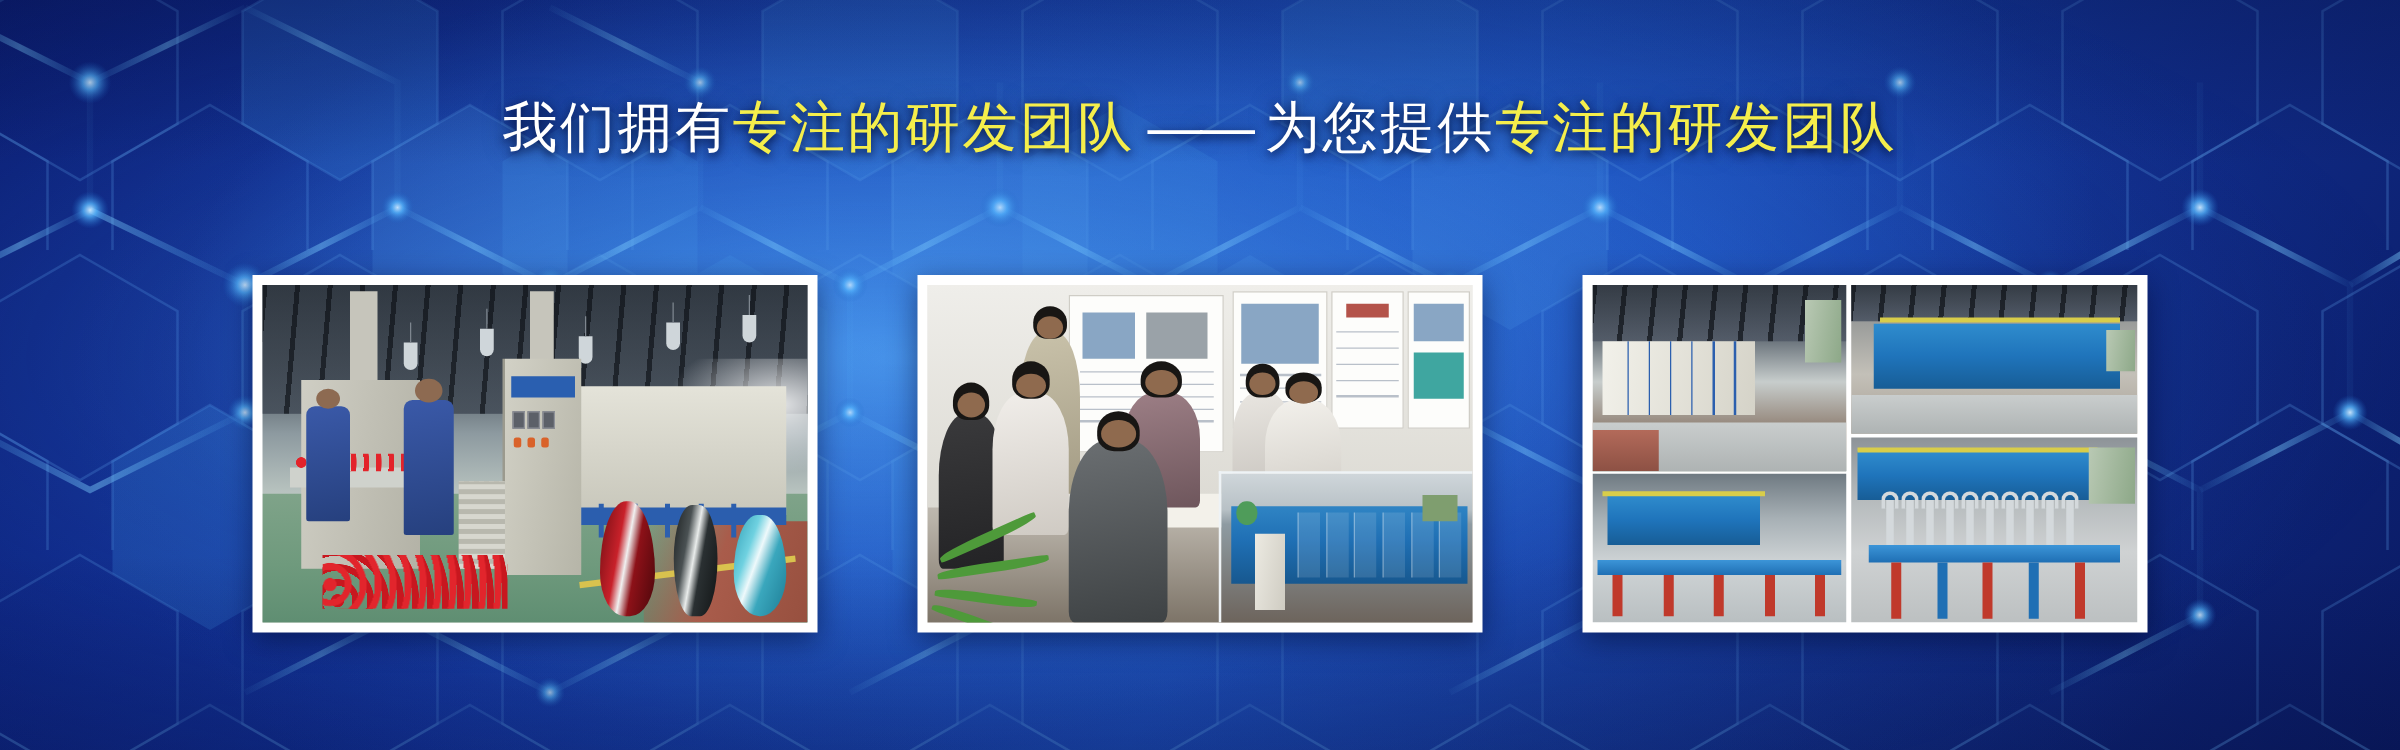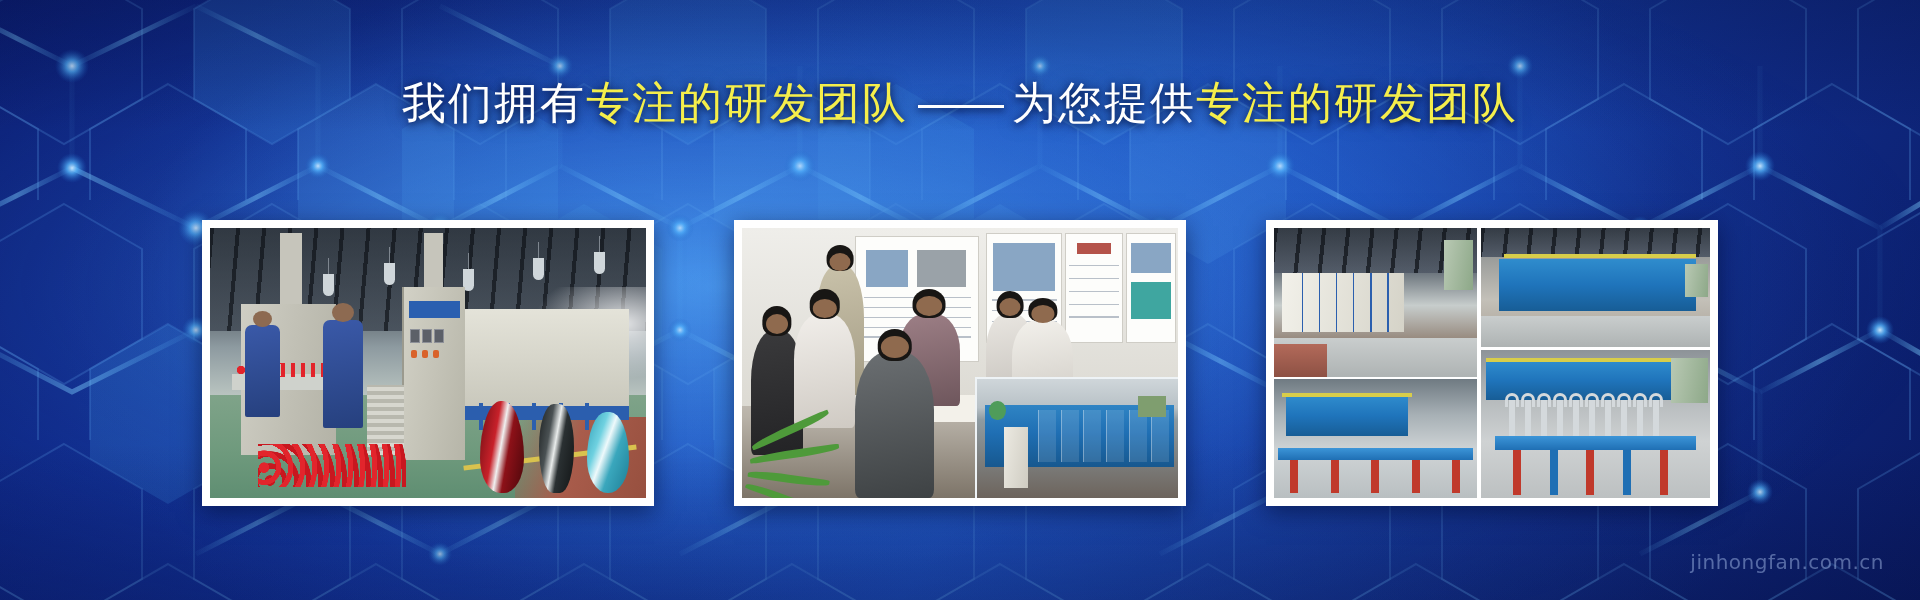--- a/index.html
+++ b/index.html
@@ -531,15 +531,14 @@
           <div class="leg" style="left:30%;top:68%;height:30%"></div>
           <div class="leg red" style="left:46%;top:68%;height:30%"></div>
           <div class="leg" style="left:62%;top:68%;height:30%"></div>
           <div class="leg red" style="left:78%;top:68%;height:30%"></div>
         </div>
       </div>
     </div>
 
   </div>
 
-  <div class="watermark">jinhongfan.com.cn</div>
 
 </div>
 
 </body></html>

